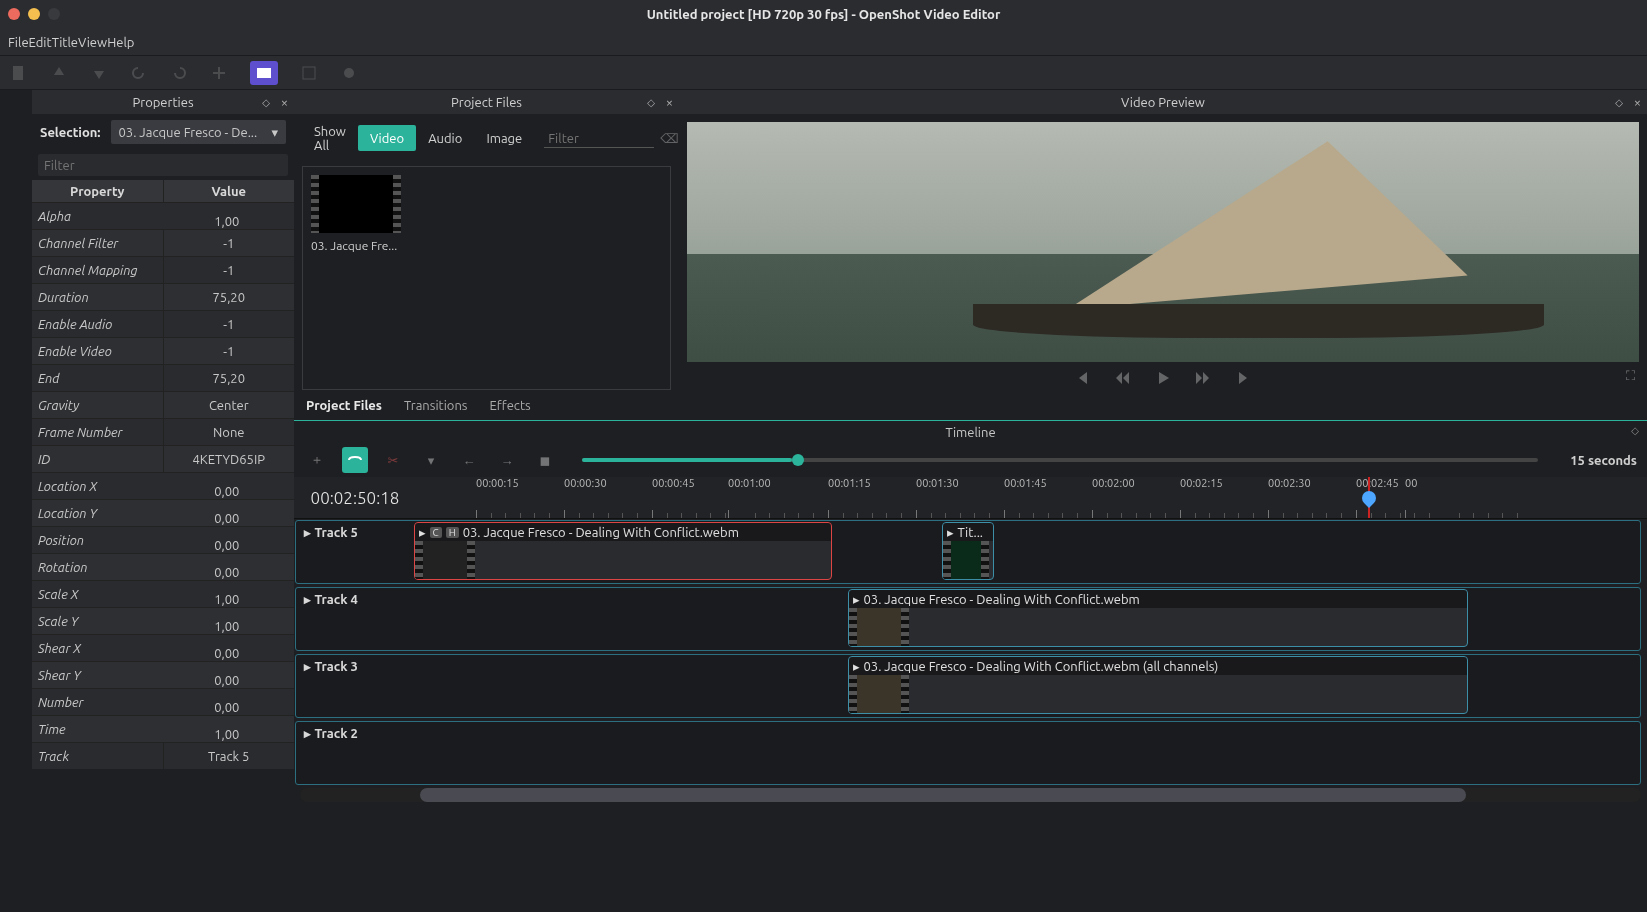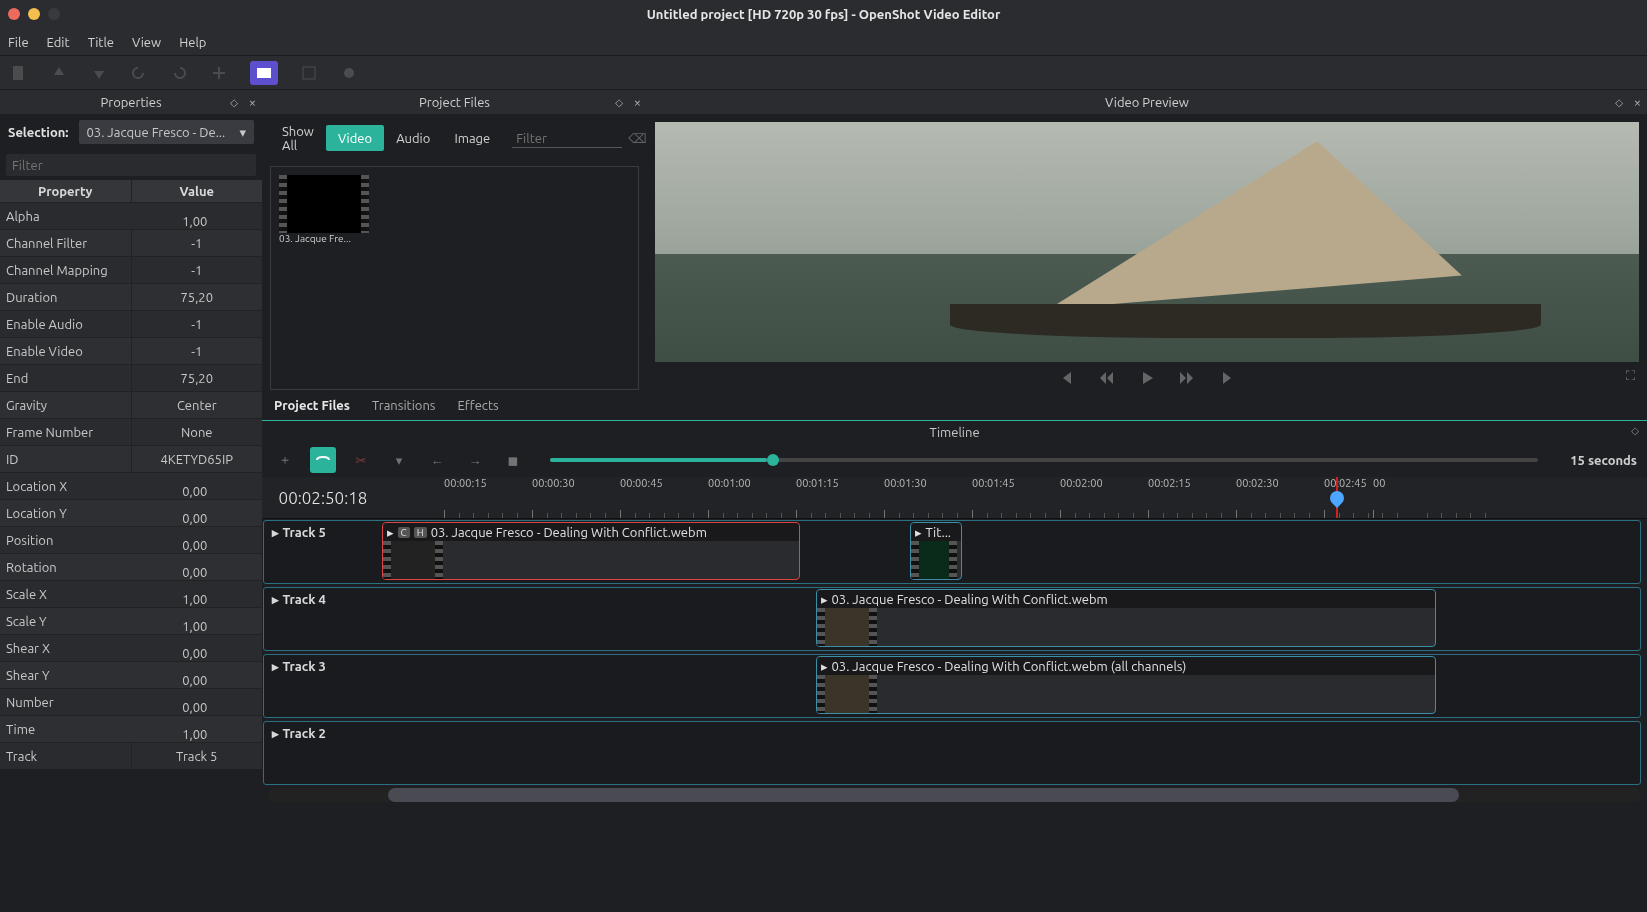--- a/index.html
+++ b/index.html
@@ -8,68 +8,68 @@
 
 .titlebar { height: 28px; background: #2b2c30; display: flex; align-items: center; padding: 0 8px; position: relative; }
 .traffic { display: flex; gap: 8px; }
 .tl { width: 12px; height: 12px; border-radius: 50%; }
 .tl.r { background: #ed6a5e; }
 .tl.y { background: #f5bf4f; }
 .tl.g { background: #393a3e; }
 .titlebar .title { position: absolute; left: 50%; transform: translateX(-50%); font-weight: 600; color: #e6e6e6; }
 
 
-.menubar { height: 28px; background: #2b2c30; display: flex; align-items: center; padding: 0 8px; gap: 18px; border-bottom: 1px solid #1a1b1e; }
+.menubar { height: 28px; background: #2b2c30; display: flex; align-items: center; padding: 0 8px; border-bottom: 1px solid #1a1b1e; }
 .menubar span { color: #d0d0d0; cursor: default; }
 
 
 .toolbar { height: 34px; background: #2b2c30; display: flex; align-items: center; padding: 0 10px; gap: 22px; border-bottom: 1px solid #1a1b1e; }
 .tbicon { width: 18px; height: 18px; display: flex; align-items: center; justify-content: center; opacity: 0.35; }
 .tbicon svg { width: 16px; height: 16px; }
 .tbicon.active { background: #5e4fcf; border-radius: 3px; padding: 6px; width: 28px; height: 24px; opacity: 1; }
 
 
 .panel-hdr { height: 24px; background: #2b2c30; display: flex; align-items: center; justify-content: center; position: relative; font-family: "PT Serif", serif; color: #d0d0d0; }
 .panel-hdr .ctl { position: absolute; right: 6px; display: flex; gap: 8px; color: #aaa; }
 .panel-hdr .minctl { position: absolute; right: 24px; color: #aaa; font-size: 10px; }
 
-.main { display: flex; height: calc(912px - 28px - 28px - 34px); }
+.main { display: flex; height: calc(912px - 28px - 28px - 34px); padding-left: 32px; }
 
 
 .props { width: 262px; display: flex; flex-direction: column; }
 .sel-row { display: flex; align-items: center; padding: 6px 8px; gap: 10px; }
 .sel-label { font-weight: 600; color: #e0e0e0; }
 .sel-combo { flex: 1; background: #3a3b40; height: 24px; display: flex; align-items: center; justify-content: space-between; padding: 0 8px; border-radius: 2px; }
 .filter-input { margin: 4px 6px; background: #2a2b2f; border: none; color: #888; padding: 4px 6px; border-radius: 2px; }
 .prop-head { display: flex; background: #35363a; }
 .prop-head > div { flex: 1; text-align: center; padding: 4px 0; font-weight: 600; color: #d8d8d8; }
 .prop-head > div:first-child { border-right: 1px solid #222; }
 .prop-row { display: flex; border-top: 1px solid #222; height: 27px; background: #2e2f33; }
 .prop-row:nth-child(odd) { background: #2a2b2f; }
 .prop-row > div { flex: 1; display: flex; align-items: center; padding: 0 6px; }
-.prop-row .k { color: #c8c8c8; }
+.prop-row .k { color: #c8c8c8; font-style: italic; }
 .prop-row .v { justify-content: center; border-left: 1px solid #222; }
 .prop-row .v.pill { background: #4a4b50; border-radius: 10px; margin: 18px 4px; }
 
 
 .center { flex: 1; display: flex; flex-direction: column; }
 .upper { display: flex; height: 300px; }
 .files-pane { width: 385px; display: flex; flex-direction: column; }
 .preview-pane { flex: 1; display: flex; flex-direction: column; }
 
 .files-tabs { display: flex; align-items: center; gap: 0; padding: 4px 8px; }
 .files-tabs .tab { padding: 6px 12px; color: #d0d0d0; }
 .files-tabs .tab.active { background: #2bb39b; color: #fff; border-radius: 2px; }
 .files-tabs .filt { flex: 1; background: transparent; border: none; border-bottom: 1px solid #555; color: #888; margin-left: 10px; padding: 2px 4px; max-width: 110px; }
 .files-tabs .clear { opacity: 0.4; margin-left: 6px; }
 
 .files-grid { flex: 1; border: 1px solid #3a3b3f; margin: 4px 8px 0 8px; padding: 8px; }
 .file-thumb { width: 90px; height: 58px; background: #111; display: flex; }
 .film-edge { width: 8px; background: repeating-linear-gradient(to bottom, #555 0 4px, #111 4px 8px); }
-.file-lbl { color: #d0d0d0; font-size: 10px; max-width: 90px; overflow: hidden; text-overflow: ellipsis; white-space: nowrap; }
+.file-lbl { color: #d0d0d0; margin-top: 6px; font-size: 12px; max-width: 90px; overflow: hidden; text-overflow: ellipsis; white-space: nowrap; }
 
 .preview-img { flex: 1; margin: 8px 8px 2px 8px; background: linear-gradient(to bottom, #97a2a8 0%, #8a9498 55%, #5a6a5f 55%, #526057 100%); display: flex; align-items: center; justify-content: center; position: relative; overflow: hidden; }
 .transport { display: flex; justify-content: center; gap: 24px; padding: 6px 0 2px; opacity: 0.5; }
 .transport svg { width: 16px; height: 16px; fill: #aaa; }
 
 .mid-tabs { display: flex; gap: 18px; padding: 4px 10px; border-bottom: 1px solid #2bb39b; }
 .mid-tabs .t { color: #aaa; padding: 4px 2px; }
 .mid-tabs .t.active { color: #e8e8e8; font-weight: 600; }
 
 
@@ -394,21 +394,21 @@
           <div class="minor" style="left: 177.2px;"></div>
           <div class="minor" style="left: 191.8px;"></div>
           <div class="minor" style="left: 206.4px;"></div>
           <div class="minor" style="left: 221px;"></div>
           <div class="tick" style="left: 236px;">00:00:45</div>
           <div class="minor" style="left: 250.6px;"></div>
           <div class="minor" style="left: 265.2px;"></div>
           <div class="minor" style="left: 279.8px;"></div>
           <div class="minor" style="left: 294.4px;"></div>
           <div class="minor" style="left: 309px;"></div>
-          <div class="tick" style="left: 324px;">00:01:00</div>
+          <div class="tick" style="left: 312px;">00:01:00</div>
           <div class="minor" style="left: 338.6px;"></div>
           <div class="minor" style="left: 353.2px;"></div>
           <div class="minor" style="left: 367.8px;"></div>
           <div class="minor" style="left: 382.4px;"></div>
           <div class="minor" style="left: 397px;"></div>
           <div class="tick" style="left: 412px;">00:01:15</div>
           <div class="minor" style="left: 426.6px;"></div>
           <div class="minor" style="left: 441.2px;"></div>
           <div class="minor" style="left: 455.8px;"></div>
           <div class="minor" style="left: 470.4px;"></div>

